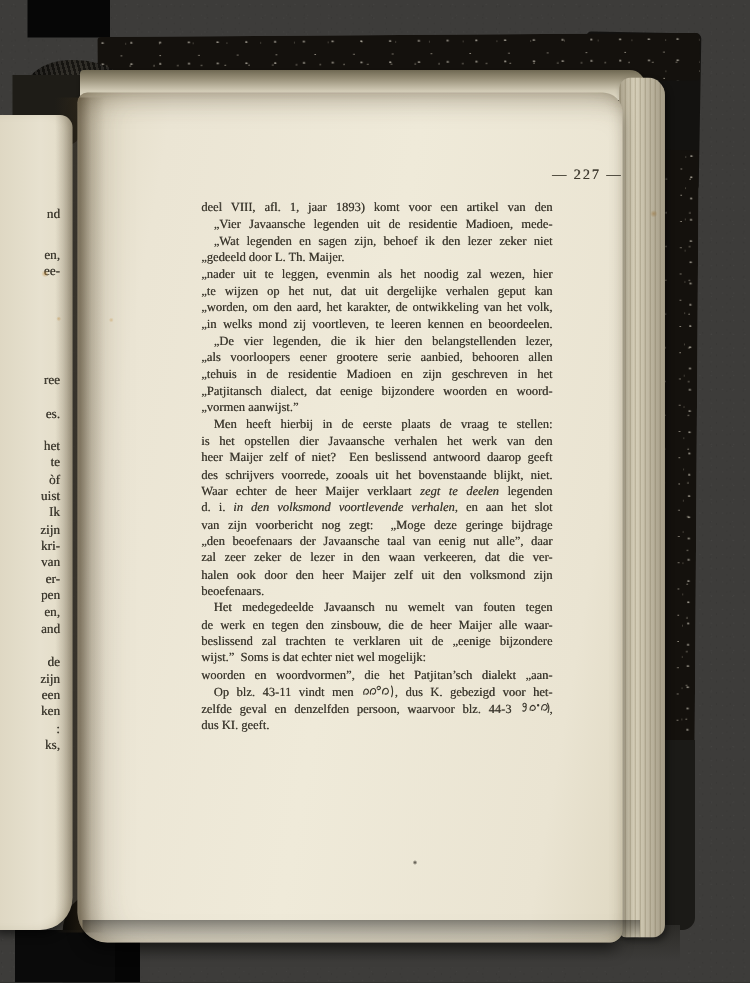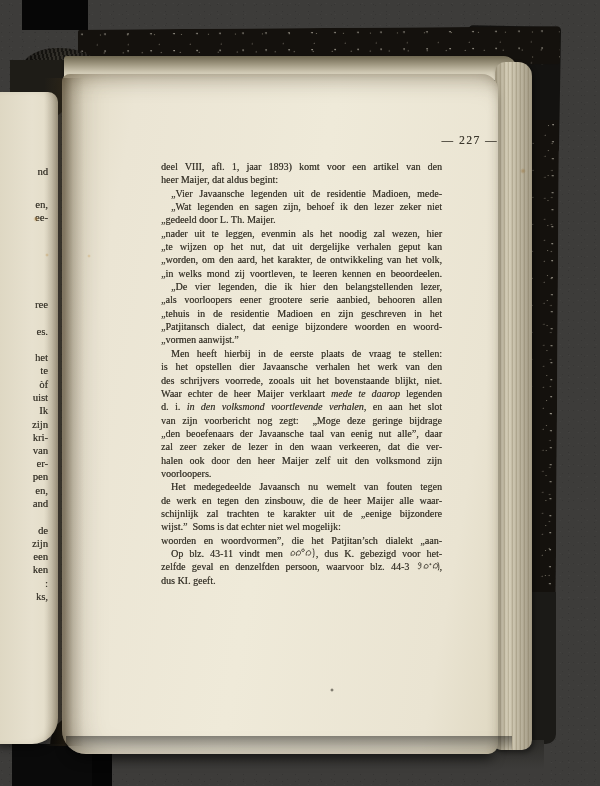--- a/index.html
+++ b/index.html
@@ -125,46 +125,46 @@
         <div class="frag" style="top: 471px;">ken</div>
         <div class="frag" style="top: 485px;">:</div>
         <div class="frag" style="top: 498px;">ks,</div>
       </div>
   </div>
 
   <div class="abs main-page">
     <div class="page-number">— 227 —</div>
     <div class="text-lines">
         <div class="tl j">deel VIII, afl. 1, jaar 1893) komt voor een artikel van den</div>
-        <div class="tl">heer Maijer, dat aldus begint:</div>
         <div class="tl j ind">„Vier Javaansche legenden uit de residentie Madioen, mede-</div>
         <div class="tl j ind">„Wat legenden en sagen zijn, behoef ik den lezer zeker niet</div>
         <div class="tl">„gedeeld door L. Th. Maijer.</div>
         <div class="tl j">„nader uit te leggen, evenmin als het noodig zal wezen, hier</div>
         <div class="tl j">„te wijzen op het nut, dat uit dergelijke verhalen geput kan</div>
         <div class="tl j">„worden, om den aard, het karakter, de ontwikkeling van het volk,</div>
         <div class="tl j">„in welks mond zij voortleven, te leeren kennen en beoordeelen.</div>
         <div class="tl j ind">„De vier legenden, die ik hier den belangstellenden lezer,</div>
         <div class="tl j">„als voorloopers eener grootere serie aanbied, behooren allen</div>
         <div class="tl j">„tehuis in de residentie Madioen en zijn geschreven in het</div>
         <div class="tl j">„Patjitansch dialect, dat eenige bijzondere woorden en woord-</div>
         <div class="tl">„vormen aanwijst.”</div>
         <div class="tl j ind">Men heeft hierbij in de eerste plaats de vraag te stellen:</div>
         <div class="tl j">is het opstellen dier Javaansche verhalen het werk van den</div>
+        <div class="tl j">heer Maijer zelf of niet?&nbsp; Een beslissend antwoord daarop geeft</div>
         <div class="tl j">des schrijvers voorrede, zooals uit het bovenstaande blijkt, niet.</div>
-        <div class="tl j">Waar echter de heer Maijer verklaart <i>mede te daarop</i> legenden</div>
+        <div class="tl j">Waar echter de heer Maijer verklaart <i>zegt te deelen</i> legenden</div>
         <div class="tl j">d. i. <i>in den volksmond voortlevende verhalen</i>, en aan het slot</div>
         <div class="tl j">van zijn voorbericht nog zegt: &nbsp;„Moge deze geringe bijdrage</div>
         <div class="tl j">„den beoefenaars der Javaansche taal van eenig nut alle”, daar</div>
         <div class="tl j">zal zeer zeker de lezer in den waan verkeeren, dat die ver-</div>
         <div class="tl j">halen ook door den heer Maijer zelf uit den volksmond zijn</div>
-        <div class="tl">voorloopers.</div>
+        <div class="tl">beoefenaars.</div>
         <div class="tl j ind">Het medegedeelde Javaansch nu wemelt van fouten tegen</div>
         <div class="tl j">de werk en tegen den zinsbouw, die de heer Maijer alle waar-</div>
-        <div class="tl j">schijnlijk zal trachten te karakter uit de „eenige bijzondere</div>
+        <div class="tl j">beslissend zal trachten te verklaren uit de „eenige bijzondere</div>
         <div class="tl">wijst.”&nbsp; Soms is dat echter niet wel mogelijk:</div>
         <div class="tl j">woorden en woordvormen”, die het Patjitan’sch dialekt „aan-</div>
         <div class="tl j ind">Op blz. 43-11 vindt men <svg class="jav" width="27" height="12" viewBox="0 0 27 12">
       <path d="M2.2 8.6 C1.2 5.2,3.6 3.2,5.2 4.8 C6.6 6.2,5.4 8.8,3.6 8.2 M7.4 8.4 C6.6 4.6,9.8 2.6,11.2 4.6 C12.4 6.4,10.6 9,8.8 8 M12.6 3.4 C12.9 1.6,15 1.5,15.3 3 C15.6 4.3,14 5.2,13.1 4.3 M17.2 8.2 C16.4 4.6,19.6 2.4,21.2 4.4 C22.6 6.2,21 9,19 8.1 M24.2 1.8 C25.3 3.8,25.4 8,24.3 10.4" fill="none" stroke="#3a362c" stroke-width="0.9" stroke-linecap="round"></path>
     </svg>, dus K. gebezigd voor het-</div>
         <div class="tl j">zelfde geval en denzelfden persoon, waarvoor blz. 44-3 <svg class="jav" width="24" height="12" viewBox="0 0 24 12">
       <path d="M2.4 4.2 C2.2 2.4,4.4 2,4.9 3.6 C5.3 5,3.8 6,2.8 5.1 M4.8 5 C5.4 7.8,3.6 9.6,2.2 8.6 M8.2 8.2 C7.6 5,10.2 3.2,11.8 5.2 C13 6.8,11.2 9,9.4 8.1 M14 4.2 C14 3.4,15 3.4,15 4.2 C15 5,14 5,14 4.2 M17.4 8 C16.8 4.4,20 2.2,21.4 4.6 C22.5 6.5,20.6 9,18.8 7.9 M22 2.6 C23.1 4.6,23.2 8,22.4 10" fill="none" stroke="#3a362c" stroke-width="0.9" stroke-linecap="round"></path>
     </svg>,</div>
         <div class="tl">dus KI. geeft.</div>
       </div>

